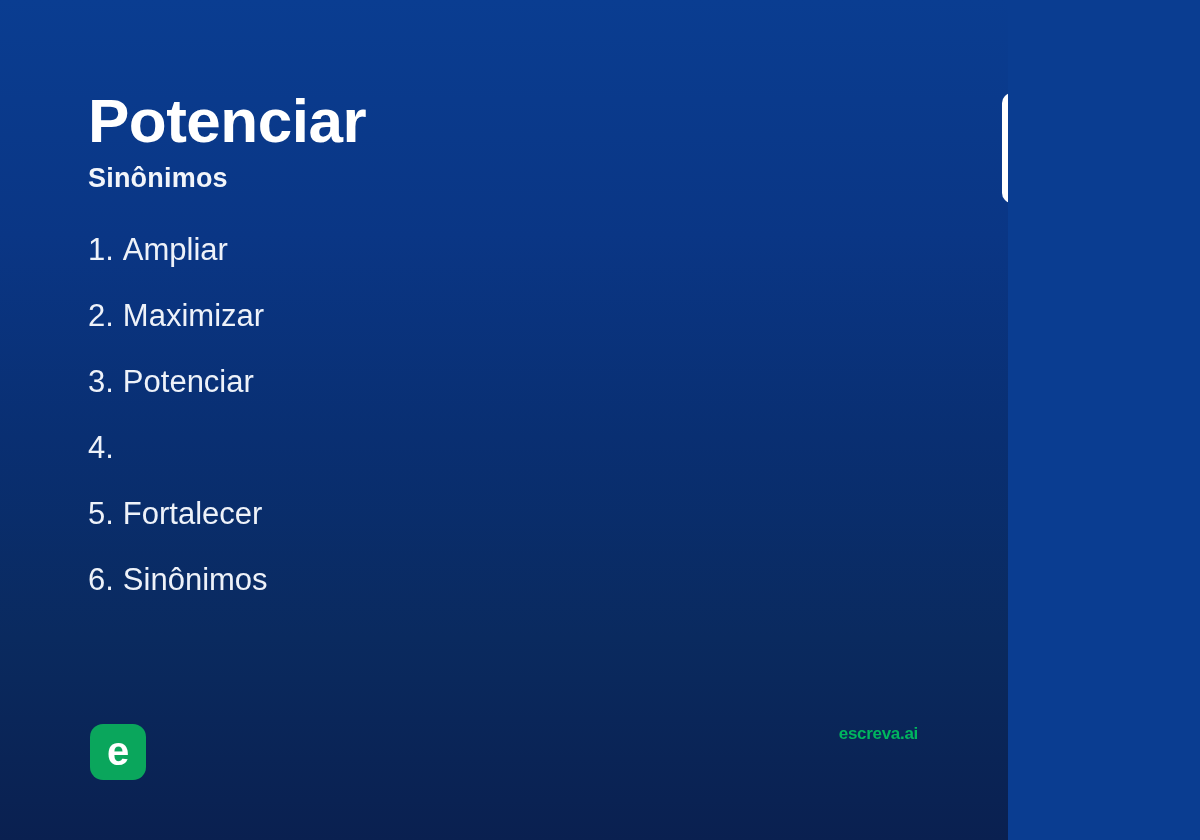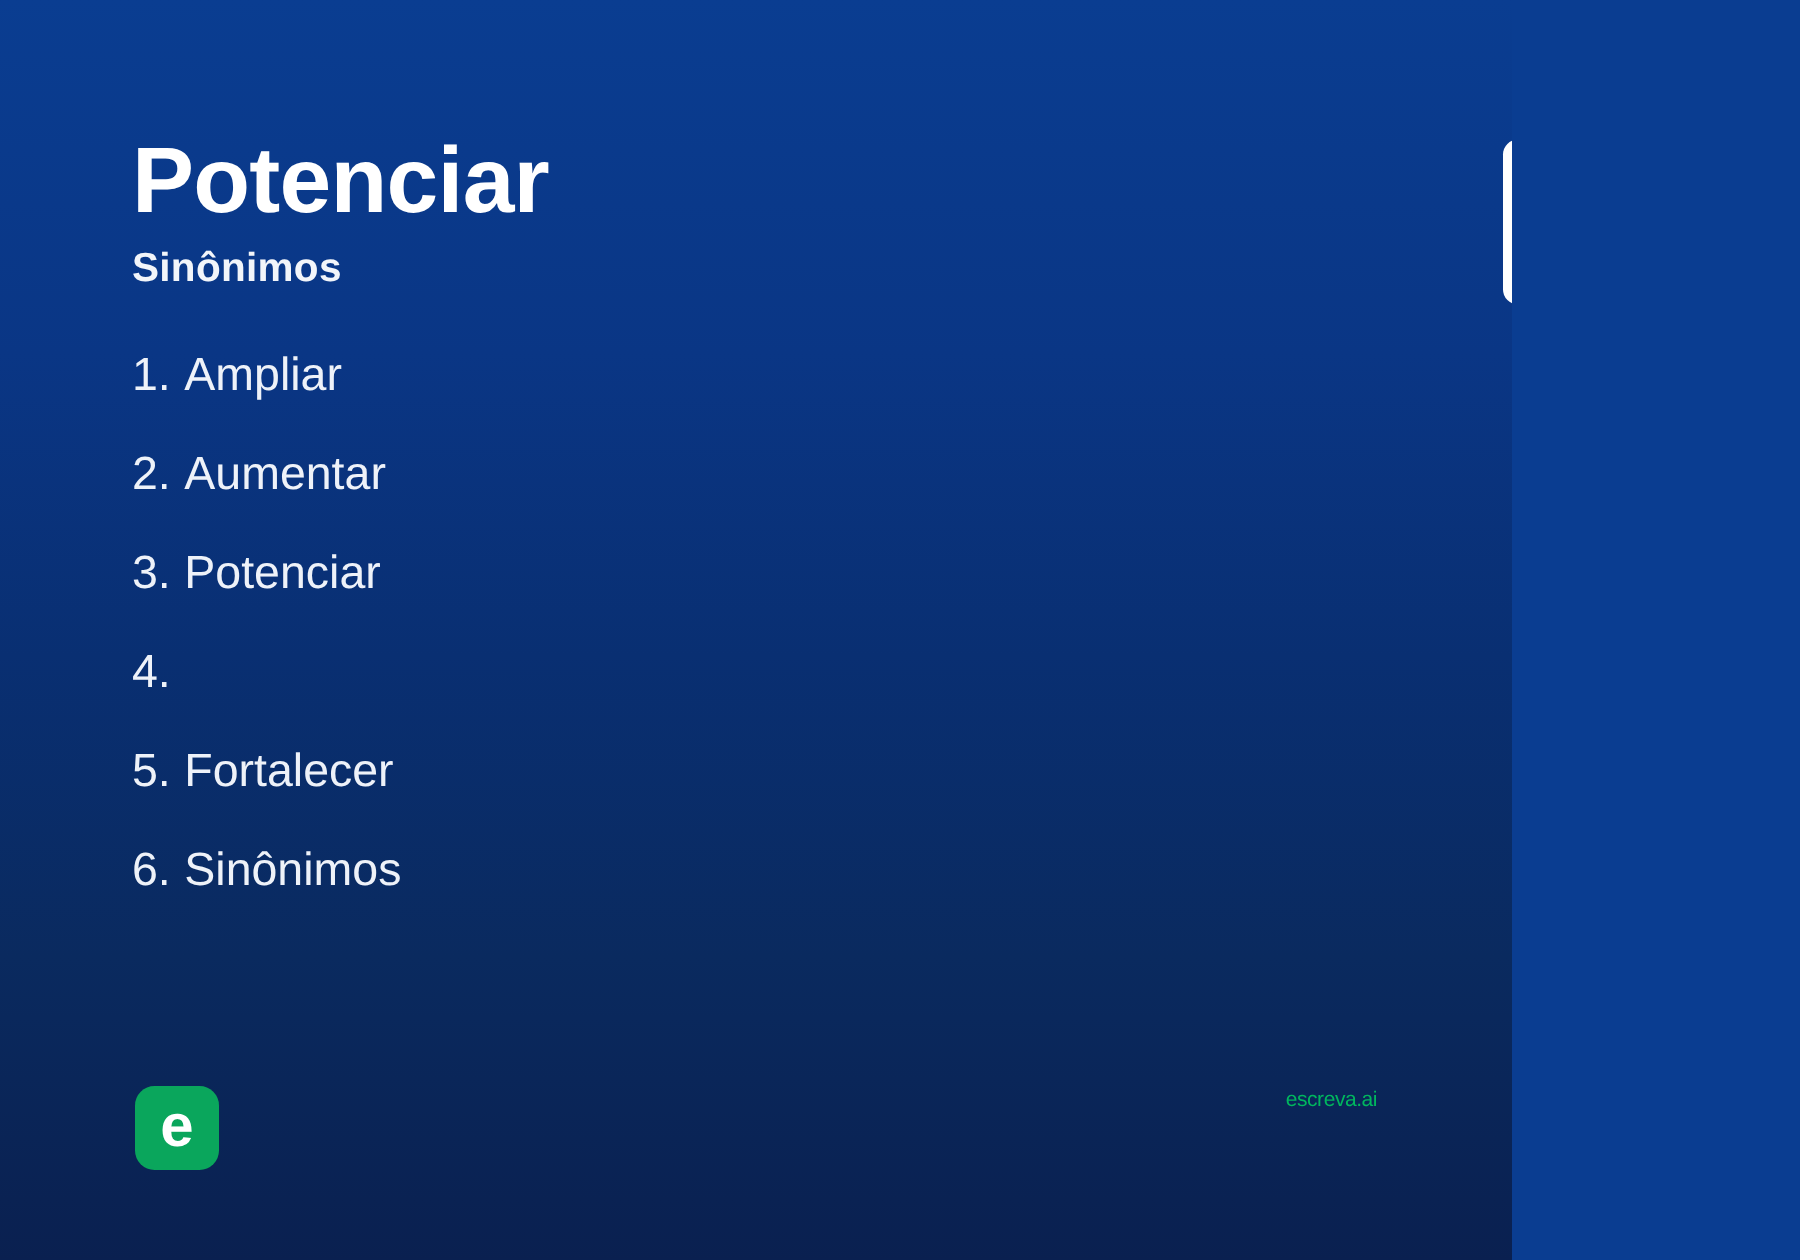--- a/index.html
+++ b/index.html
@@ -119,22 +119,22 @@
     color: #ffffff;
     letter-spacing: -1px;
     line-height: 1;
     white-space: nowrap;
   }
 
   .brand-dot { color: #00b65e; }
 
   .brand-sub {
     margin-top: 3px;
-    font-size: 14px;
-    font-weight: normal;
+    font-size: 17px;
+    font-weight: bold;
     color: #00b65e;
     letter-spacing: -0.3px;
     line-height: 1;
     white-space: nowrap;
   }
 </style>
 </head>
 <body>
 
 <div class="card">
@@ -398,21 +398,21 @@
     </svg>
   </div>
 
   <ul class="syn-list">
     <li class="syn-item">
       <span class="syn-index">1.</span>
       <span class="syn-word">Ampliar</span>
     </li>
     <li class="syn-item">
       <span class="syn-index">2.</span>
-      <span class="syn-word">Aumentar</span>
+      <span class="syn-word">Maximizar</span>
     </li>
     <li class="syn-item">
       <span class="syn-index">3.</span>
       <span class="syn-word">Potenciar</span>
     </li>
     <li class="syn-item">
       <span class="syn-index">4.</span>
     </li>
     <li class="syn-item">
       <span class="syn-index">5.</span>

